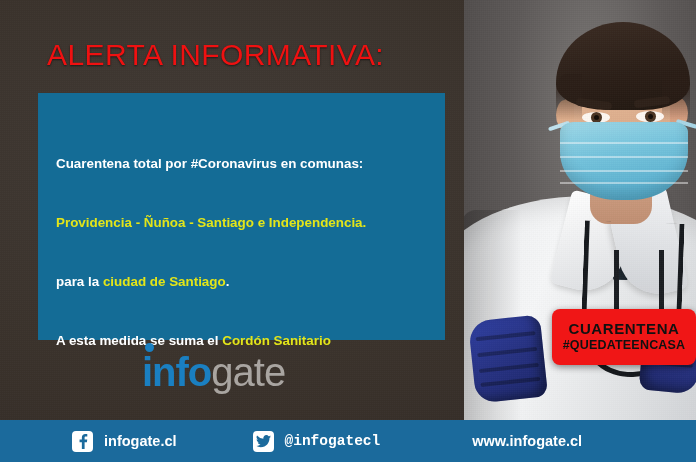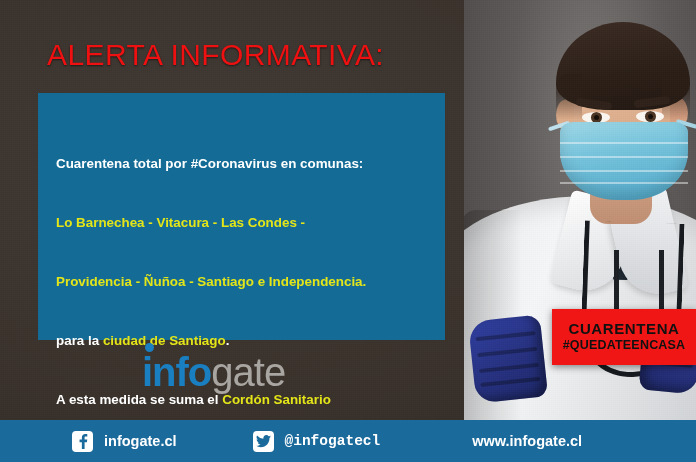--- a/index.html
+++ b/index.html
@@ -108,20 +108,21 @@
     border-radius:12px 20px 20px 12px;transform:rotate(5deg);
     box-shadow:inset 6px -4px 10px rgba(0,0,0,.35);}
   .hand-l .fing{position:absolute;left:4px;width:48px;height:4px;background:rgba(0,0,0,.30);border-radius:4px;}
   
   #sign{
     position:absolute;left:552px;top:309px;width:144px;height:56px;
     background:#f01616;
     display:flex;flex-direction:column;align-items:center;justify-content:center;
     box-shadow:0 2px 7px rgba(0,0,0,.45);
     z-index:6;
+    border-radius:8px;
   }
   #sign .s1{font-size:15px;font-weight:bold;color:#111;letter-spacing:.6px;line-height:1.05;}
   #sign .s2{font-size:12.5px;font-weight:bold;color:#111;letter-spacing:.2px;line-height:1.1;margin-top:2px;}
 
   
   #headline{
     position:absolute;left:47px;top:38px;
     font-size:30px;font-weight:normal;letter-spacing:.4px;
     color:#ef1111;
     text-shadow:0 1px 2px rgba(0,0,0,.55);
@@ -220,21 +221,20 @@
     <span class="s1">CUARENTENA</span>
     <span class="s2">#QUEDATEENCASA</span>
   </div>
 
   <div id="headline">ALERTA INFORMATIVA:</div>
 
   <div id="panel">
     <div class="inner" id="panel-inner">
         <p class="para">
           <span class="ln"><span>Cuarentena total por #Coronavirus en comunas:</span></span>
-          <span class="ln"><span class="hl">Lo Barnechea - Vitacura - Las Condes -</span></span>
           <span class="ln"><span class="hl">Providencia - Ñuñoa - Santiago e Independencia.</span></span>
         </p>
         <p class="para">
           <span class="ln"><span>para la </span><span class="hl">ciudad de Santiago</span><span>.</span></span>
           <span class="ln"><span>A esta medida se suma el </span><span class="hl">Cordón Sanitario</span></span>
         </p>
       </div>
   </div>
 
   <div id="logo">

